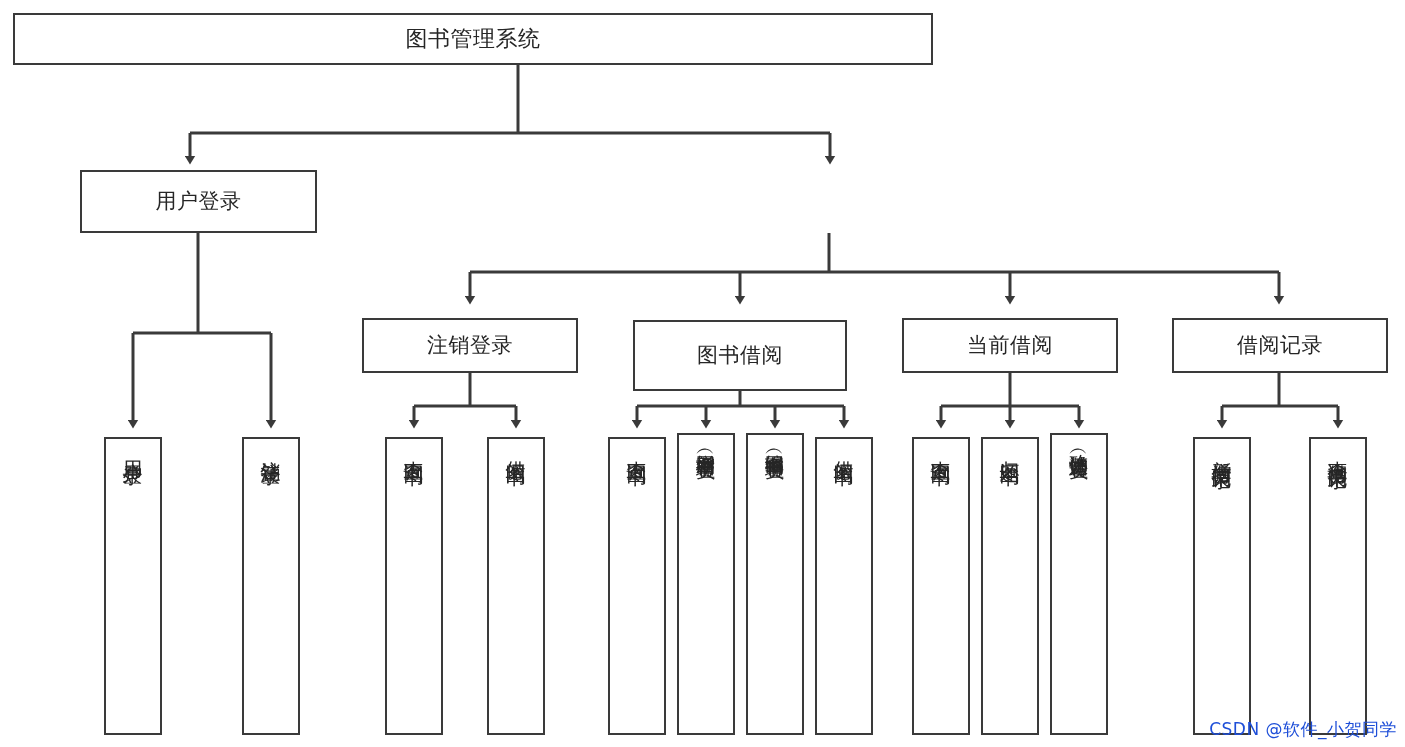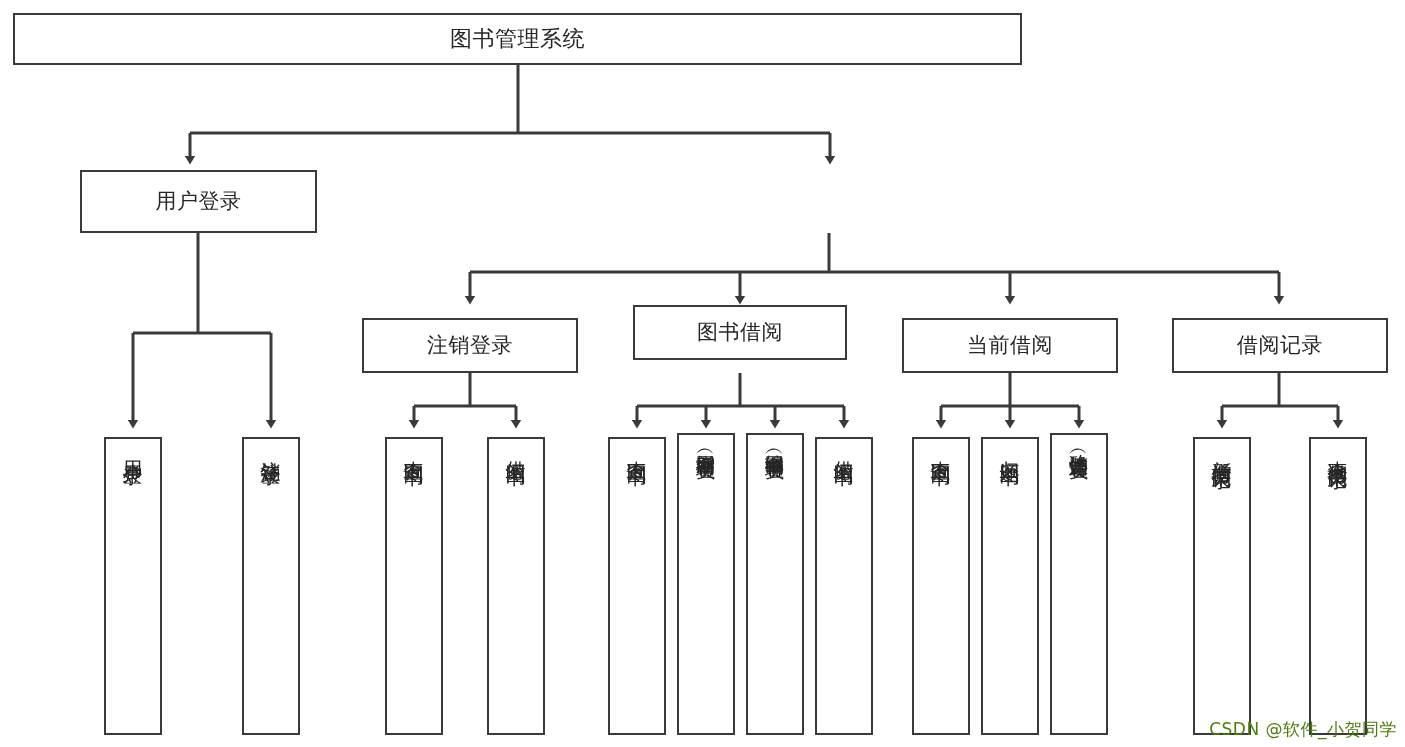--- a/index.html
+++ b/index.html
@@ -67,21 +67,21 @@
   }
   .node.vert.tall .label {
     font-size: 19px;
     letter-spacing: 1px;
   }
   #watermark {
     position: absolute;
     right: 8px;
     bottom: 6px;
     font-size: 17px;
-    color: #4d7c0f;
+    color: #1d4ed8;
     white-space: nowrap;
     letter-spacing: 0.5px;
   }
 </style>
 </head>
 <body>
 
 <div id="diagram-root">
 
   <svg id="edge-layer" viewBox="0 0 1405 747" width="1405" height="747" xmlns="http://www.w3.org/2000/svg">
@@ -127,32 +127,32 @@
       <path d="M1010,406 L1010,420" marker-end="url(#arrow)"></path>
       <path d="M1079,406 L1079,420" marker-end="url(#arrow)"></path>
 
       <path d="M1279,373 L1279,406"></path>
       <path d="M1222,406 L1338,406"></path>
       <path d="M1222,406 L1222,420" marker-end="url(#arrow)"></path>
       <path d="M1338,406 L1338,420" marker-end="url(#arrow)"></path>
     </g>
   </svg>
 
-  <div class="node horiz" id="node-root" style="left:13px; top:13px; width:1009px; height:52px;">
+  <div class="node horiz" id="node-root" style="left:13px; top:13px; width:920px; height:52px;">
     <span class="label">图书管理系统</span>
   </div>
 
   <div class="node horiz" style="left:80px; top:170px; width:237px; height:63px;">
     <span class="label">用户登录</span>
   </div>
 
   <div class="node horiz" style="left:362px; top:318px; width:216px; height:55px;">
     <span class="label">注销登录</span>
   </div>
-  <div class="node horiz" style="left:633px; top:305px; width:214px; height:55px;">
+  <div class="node horiz" style="left:633px; top:320px; width:214px; height:71px;">
     <span class="label">图书借阅</span>
   </div>
   <div class="node horiz" style="left:902px; top:318px; width:216px; height:55px;">
     <span class="label">当前借阅</span>
   </div>
   <div class="node horiz" style="left:1172px; top:318px; width:216px; height:55px;">
     <span class="label">借阅记录</span>
   </div>
 
   <div class="node vert" style="left:104px; top:437px; width:58px; height:298px;">

